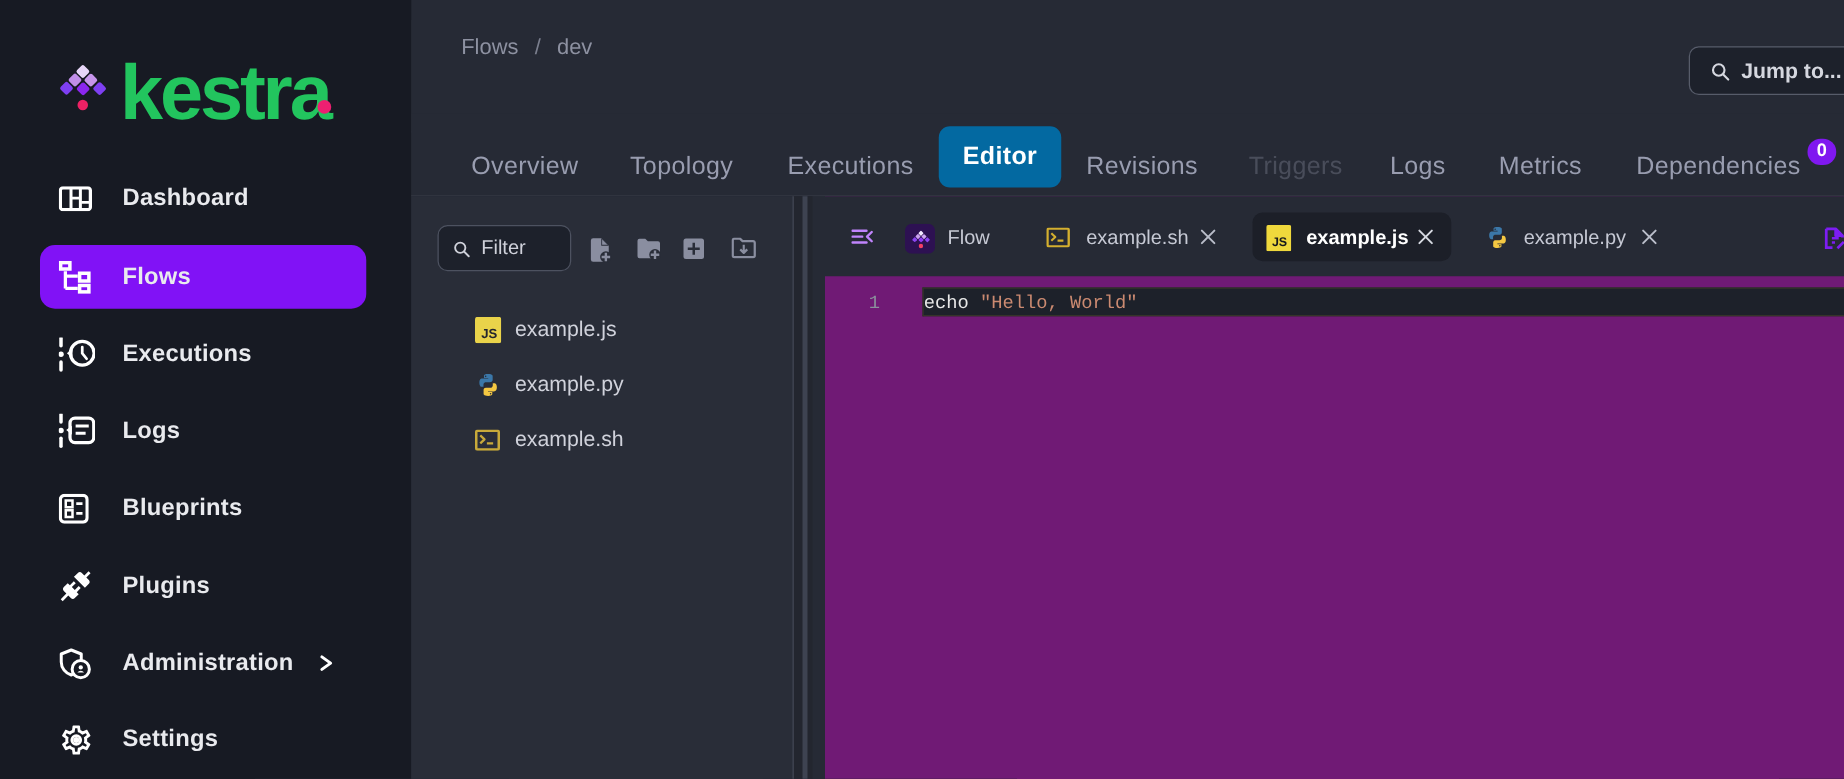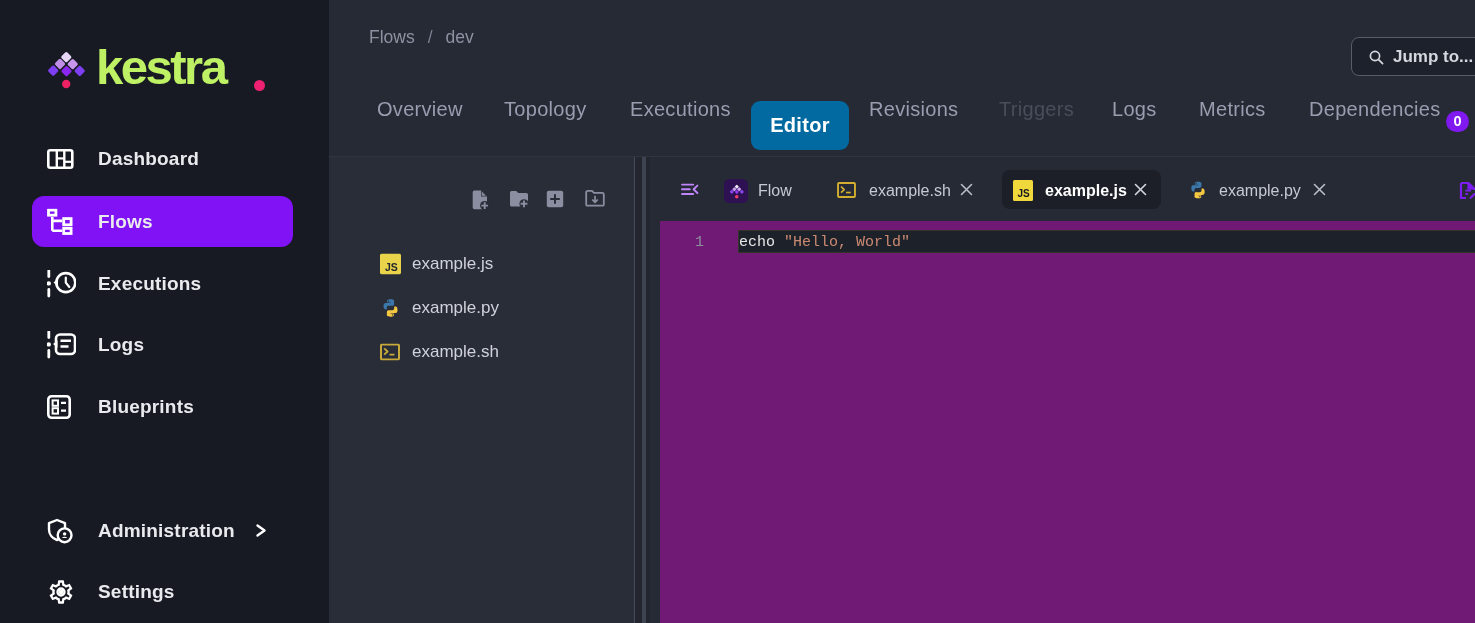--- a/index.html
+++ b/index.html
@@ -21,21 +21,21 @@
   #crumb { position:absolute; left:40px; top:11px; font-size:17.5px; color:#8d91a1; }
   #crumb .sep { margin:0 13px; color:#7b7f8e; }
   #title { position:absolute; left:40px; top:33px; font-size:25.5px; font-weight:700; color:#fff; letter-spacing:-0.2px; }
   #jump { position:absolute; left:1022px; top:21px; width:150px; height:39px;
     background:#1d212b; border:1px solid #575c6a; border-radius:8px; }
   #jump span { position:absolute; left:41px; top:50%; transform:translateY(-50%);
     font-size:17px; font-weight:700; color:#d5d7df;text-align:right; }
   
   #tabnav { position:absolute; left:329px; top:91px; width:1146px; height:66px; background:#262a35;
     border-bottom:1px solid #30343f; }
-  .tab { position:absolute; top:7px; font-size:20px; color:#999db0; letter-spacing:.3px; white-space:nowrap; }
+  .tab { position:absolute; top:31px; font-size:20px; color:#999db0; letter-spacing:.3px; white-space:nowrap; }
   .tab.active { top:10px;  background:#0369a1; color:#fff; font-weight:700; width:98px; height:49px;
     border-radius:9px; text-align:center; line-height:49px; }
   .tab.dim { opacity:.3; }
   .badge { position:absolute; left:1117px; top:20px; background:#8018f0;
     color:#fff; font-size:14.5px; font-weight:700; border-radius:11px; width:23px; height:21px;
     line-height:21px; text-align:center; }
   
   #explorer { position:absolute; left:329px; top:157px; width:305px; height:466px; background:#292d38; }
   #filter { position:absolute; left:21px; top:23px; width:107px; height:37px; background:#1d212b;
     border:1px solid #4d5260; border-radius:8px; }
@@ -75,21 +75,21 @@
       <g>
         <rect x="18.3" y="7.1" width="8.1" height="8.1" rx="1.6" fill="#e7d6f8" transform="rotate(45 22.3 11.1)"></rect>
         <rect x="12" y="13.9" width="8.1" height="8.1" rx="1.6" fill="#c08ee8" transform="rotate(45 16 17.9)"></rect>
         <rect x="24.7" y="14" width="8.1" height="8.1" rx="1.6" fill="#c795ec" transform="rotate(45 28.7 18)"></rect>
         <rect x="5.2" y="20.5" width="8.1" height="8.1" rx="1.6" fill="#7e3ff2" transform="rotate(45 9.2 24.5)"></rect>
         <rect x="18.5" y="21" width="8.1" height="8.1" rx="1.6" fill="#8b26ee" transform="rotate(45 22.5 25)"></rect>
         <rect x="31.7" y="20.8" width="8.1" height="8.1" rx="1.6" fill="#7e3ff2" transform="rotate(45 35.7 24.8)"></rect>
         <circle cx="22.2" cy="38" r="4.2" fill="#ed2164"></circle>
       </g>
     </svg>
-    <div class="abs" style="left:96px; top:38.5px; font-size:49px; font-weight:700; color:#bef264; letter-spacing:-2.5px;">kestra</div>
+    <div class="abs" style="left:96px; top:38.5px; font-size:62px; font-weight:700; color:#22c55e; letter-spacing:-2.5px;">kestra</div>
     <div class="abs" style="left:254px; top:79.5px; width:11px; height:11px; border-radius:50%; background:#ed2071;"></div>
     <div class="navitem" id="nav-dashboard" style="top:133px;">
       <span class="ic">
       <svg width="27" height="20" viewBox="0 0 27 20" fill="none" stroke="#fff">
         <rect x="1.3" y="1.3" width="24" height="17.4" rx="2" stroke-width="2.6"></rect>
         <path d="M9.8 2 V18" stroke-width="2.4"></path>
         <path d="M17.3 2 V18" stroke-width="2.4"></path>
         <path d="M10.5 9.4 H17" stroke-width="2.2"></path>
         <path d="M18 12.8 H25" stroke-width="2.2"></path>
       </svg>
@@ -137,20 +137,28 @@
     <div class="navitem" style="top:381px;">
       <span class="ic">
       <svg width="24" height="24" viewBox="0 0 24 24" fill="none" stroke="#fff">
         <rect x="1.3" y="1.3" width="21.4" height="21.4" rx="3.2" stroke-width="2.6"></rect>
         <rect x="5.6" y="5.4" width="5.4" height="5.4" stroke-width="2"></rect>
         <rect x="5.6" y="13.2" width="5.4" height="5.4" stroke-width="2"></rect>
         <path d="M14 7.9 H19 M14 15.7 H19" stroke-width="2.2"></path>
       </svg>
       </span>
       <span class="lbl">Blueprints</span>
+    </div>
+    <div class="navitem" style="top:443px;">
+      <span class="ic">
+      <svg width="27" height="27" viewBox="0 0 24 24" fill="#fff">
+        <path d="M21.4 7.5C22.2 8.3 22.2 9.6 21.4 10.3L18.6 13.1L10.8 5.3L13.6 2.5C14.4 1.7 15.7 1.7 16.4 2.5L18.2 4.3L21.2 1.3L22.6 2.7L19.6 5.7L21.4 7.5M15.6 13.3L14.2 11.9L11.4 14.7L9.3 12.6L12.1 9.8L10.7 8.4L7.9 11.2L6.4 9.8L3.6 12.6C2.8 13.4 2.8 14.7 3.6 15.4L5.4 17.2L1.4 21.2L2.8 22.6L6.8 18.6L8.6 20.4C9.4 21.2 10.7 21.2 11.4 20.4L14.2 17.6L12.8 16.2L15.6 13.3Z"></path>
+      </svg>
+      </span>
+      <span class="lbl">Plugins</span>
     </div>
     <div class="navitem" style="top:505px;">
       <span class="ic">
       <svg width="27" height="26" viewBox="0 0 27 26" fill="none">
         <path d="M10 2 L18 5.2 V11.5 C18 16.5 14.6 20.6 10 22 C5.4 20.6 2 16.5 2 11.5 V5.2 Z" stroke="#fff" stroke-width="2.4" stroke-linejoin="round"></path>
         <circle cx="17.6" cy="17.3" r="6.9" fill="#171a23" stroke="#fff" stroke-width="2.4"></circle>
         <circle cx="17.6" cy="15.9" r="1.7" fill="#fff"></circle>
         <path d="M14.9 20 A3.4 3.4 0 0 1 20.3 20 Z" fill="#fff"></path>
       </svg>
       </span>
@@ -189,20 +197,27 @@
     <span class="tab active" style="left:422px;">Editor</span>
     <span class="tab" style="left:540px;">Revisions</span>
     <span class="tab dim" style="left:670px;">Triggers</span>
     <span class="tab" style="left:783px;">Logs</span>
     <span class="tab" style="left:870px;">Metrics</span>
     <span class="tab" style="left:980px;">Dependencies</span>
     <span class="badge">0</span>
   </div>
 
   <div id="explorer">
+    <div id="filter">
+      <svg class="abs" style="left:11px; top:11px;" width="15" height="15" viewBox="0 0 15 15" fill="none" stroke="#cfd1da">
+        <circle cx="6.2" cy="6.2" r="4.1" stroke-width="1.5"></circle>
+        <path d="M9.4 9.4 L13 13" stroke-width="1.5" stroke-linecap="round"></path>
+      </svg>
+      <span>Filter</span>
+    </div>
 
     <svg class="xicon" style="left:142px;" width="19" height="20" viewBox="0 0 19 20" fill="#8a8ea0">
       <path d="M3.5 0.5 H10 L16 6.5 V17.5 A1.8 1.8 0 0 1 14.2 19.3 H3.5 A1.8 1.8 0 0 1 1.7 17.5 V2.3 A1.8 1.8 0 0 1 3.5 0.5 Z"></path>
       <path d="M10 0.5 L16 6.5 H10 Z" fill="#292d38"></path>
       <path d="M10.7 1.6 L14.9 5.8 L10.7 5.8 Z" fill="#8a8ea0"></path>
       <circle cx="13.7" cy="15.6" r="4.6" fill="#292d38"></circle>
       <path d="M13.7 12.2 V19 M10.3 15.6 H17.1" stroke="#8a8ea0" stroke-width="1.9"></path>
     </svg>
     <svg class="xicon" style="left:180px;" width="20" height="18" viewBox="0 0 20 18" fill="#8a8ea0">
       <path d="M1 2.5 A1.6 1.6 0 0 1 2.6 0.9 H7.2 L9.3 3 H17.4 A1.6 1.6 0 0 1 19 4.6 V15 A1.6 1.6 0 0 1 17.4 16.6 H2.6 A1.6 1.6 0 0 1 1 15 Z"></path>

